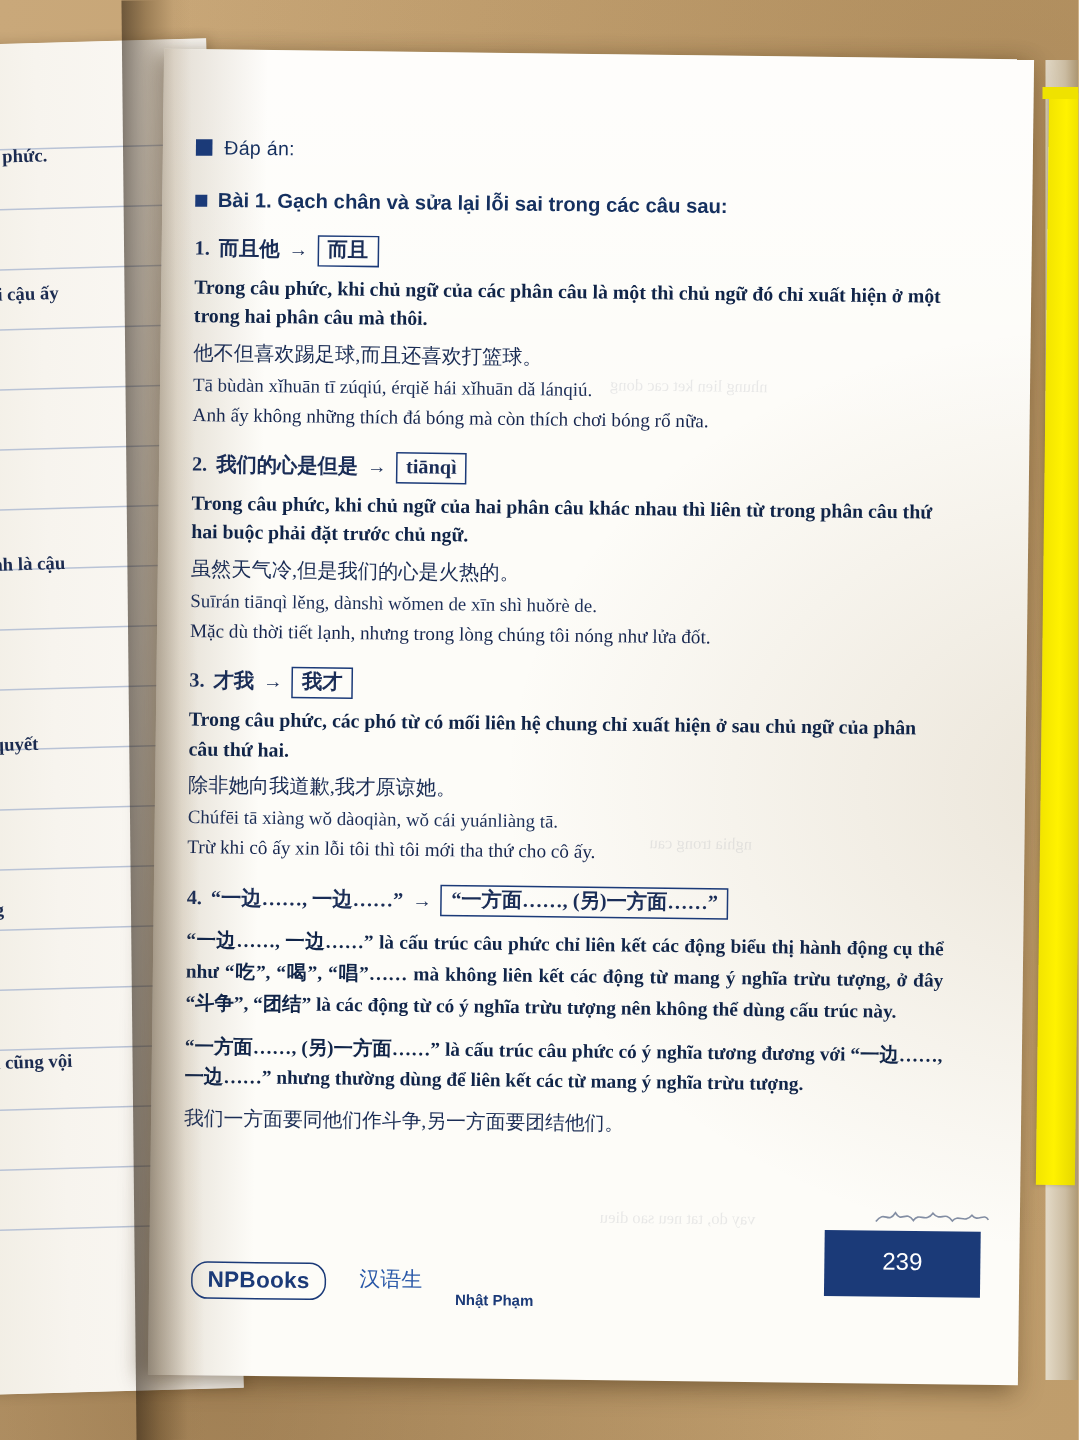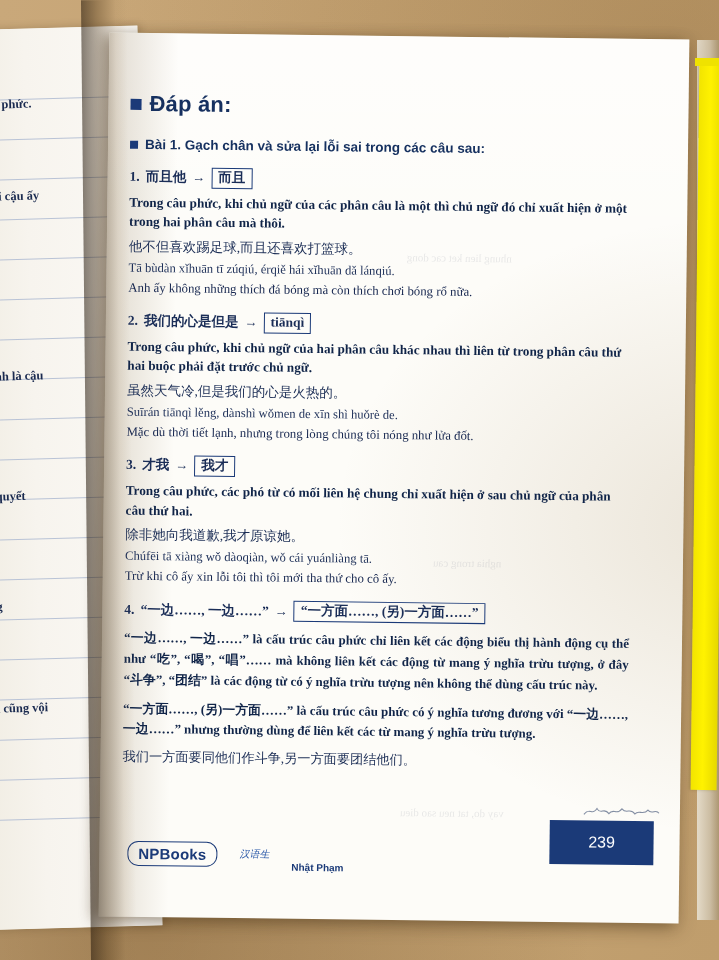--- a/index.html
+++ b/index.html
@@ -134,22 +134,22 @@
     margin-top: 58px;
   }
   .sq-blue {
     width: 11px; height: 11px;
     background: #1b3a78;
     display: inline-block;
     transform: rotate(0deg);
   }
   .h-answer .txt {
     font-family: "Liberation Sans", sans-serif;
-    font-weight: bold;
-    font-size: 22px;
+    font-weight: normal;
+    font-size: 13px;
     color: #16305f;
     letter-spacing: 0.2px;
   }
   .h-task {
     display: flex;
     align-items: center;
     gap: 7px;
     margin-top: 20px;
   }
   .sq-small {
@@ -284,26 +284,25 @@
     border: 1.4px solid #1b3a78;
     border-radius: 11px;
     padding: 3px 10px;
     font-family: "Liberation Sans", sans-serif;
     font-size: 15px;
     font-weight: bold;
     color: #1b3a78;
     letter-spacing: 0.2px;
   }
   .logo-cn {
-    font-size: 10px;
+    font-size: 14px;
     color: #2a58a8;
     font-family: "Liberation Serif", serif;
     line-height: 1.05;
     text-align: right;
-    font-style: italic;
   }
   .logo-name {
     font-family: "Liberation Sans", sans-serif;
     font-size: 10px;
     font-weight: bold;
     color: #1b3a78;
     margin-top: 24px;
   }
 
   

